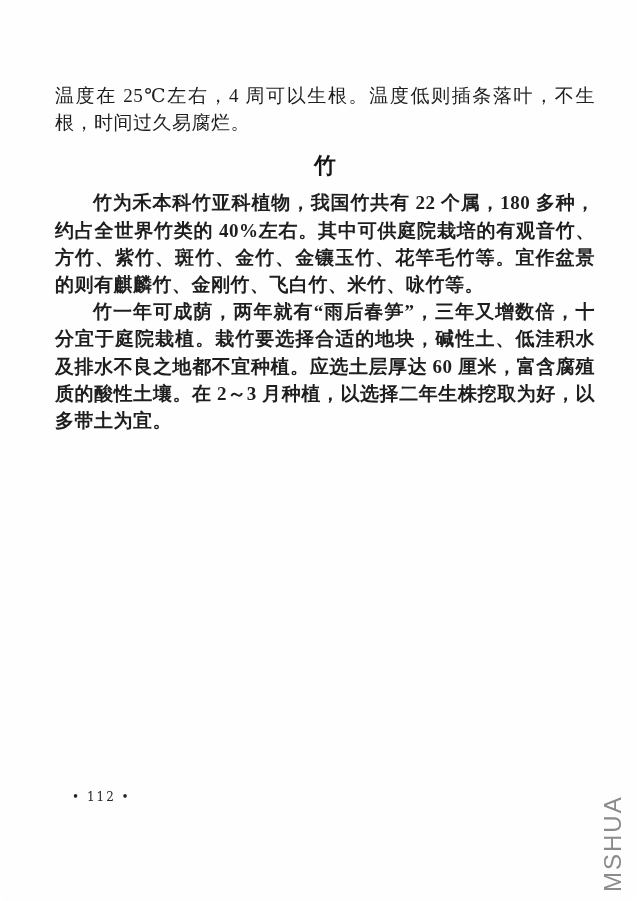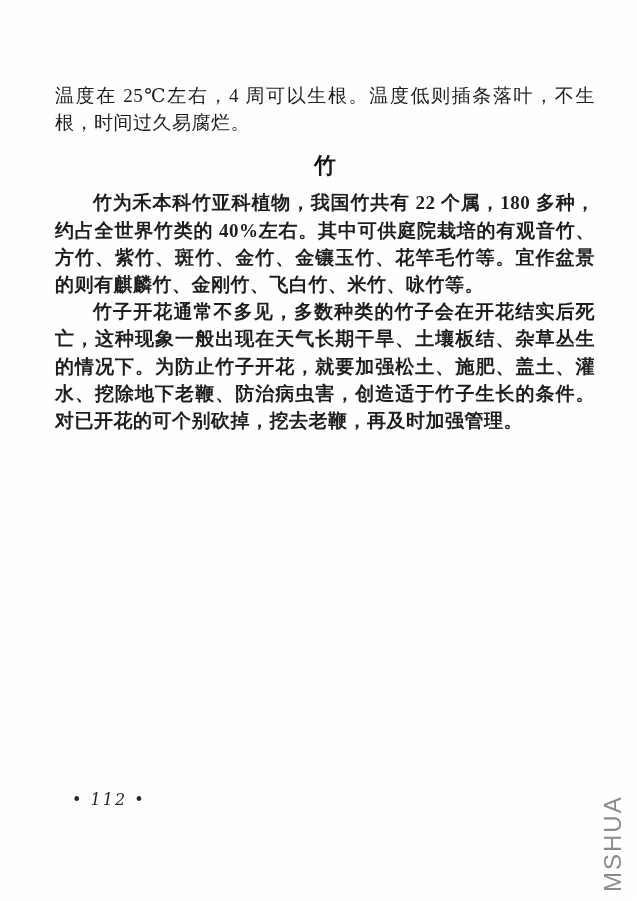--- a/index.html
+++ b/index.html
@@ -47,22 +47,21 @@
     font-weight: bold;
     text-align: center;
     letter-spacing: 0;
     color: #151515;
   }
   .page-number {
     position: absolute;
     left: 72px;
     top: 790px;
     font-family: "DejaVu Serif", "Liberation Serif", serif;
-    font-style: italic;
-    font-size: 16px;
+    font-size: 12px;
     letter-spacing: 2px;
     color: #262626;
     white-space: nowrap;
   }
   .watermark {
     position: absolute;
     left: 599px;
     top: 892px;
     transform: rotate(-90deg);
     transform-origin: 0 0;
@@ -80,24 +79,24 @@
 <div class="page">
 
   <div class="content">
 
     <p>温度在 25℃左右，4 周可以生根。温度低则插条落叶，不生根，时间过久易腐烂。</p>
 
     <h2 class="section-heading">竹</h2>
 
     <p class="indent">竹为禾本科竹亚科植物，我国竹共有 22 个属，180 多种，约占全世界竹类的 40%左右。其中可供庭院栽培的有观音竹、方竹、紫竹、斑竹、金竹、金镶玉竹、花竿毛竹等。宜作盆景的则有麒麟竹、金刚竹、飞白竹、米竹、咏竹等。</p>
 
+    <p class="indent">竹一年可成荫，两年就有“雨后春笋”，三年又增数倍，十分宜于庭院栽植。栽竹要选择合适的地块，碱性土、低洼积水及排水不良之地都不宜种植。应选土层厚达 60 厘米，富含腐殖质的酸性土壤。在 2～3 月种植，以选择二年生株挖取为好，以多带土为宜。</p>
 
 
 
-    <p class="indent">竹子开花通常不多见，多数种类的竹子会在开花结实后死亡，这种现象一般出现在天气长期干旱、土壤板结、杂草丛生的情况下。为防止竹子开花，就要加强松土、施肥、盖土、灌水、挖除地下老鞭、防治病虫害，创造适于竹子生长的条件。对已开花的可个别砍掉，挖去老鞭，再及时加强管理。</p>
 
 
   </div>
 
   <div class="page-number">• 112 •</div>
 
   <div class="watermark">MSHUA</div>
 
 </div>
 

